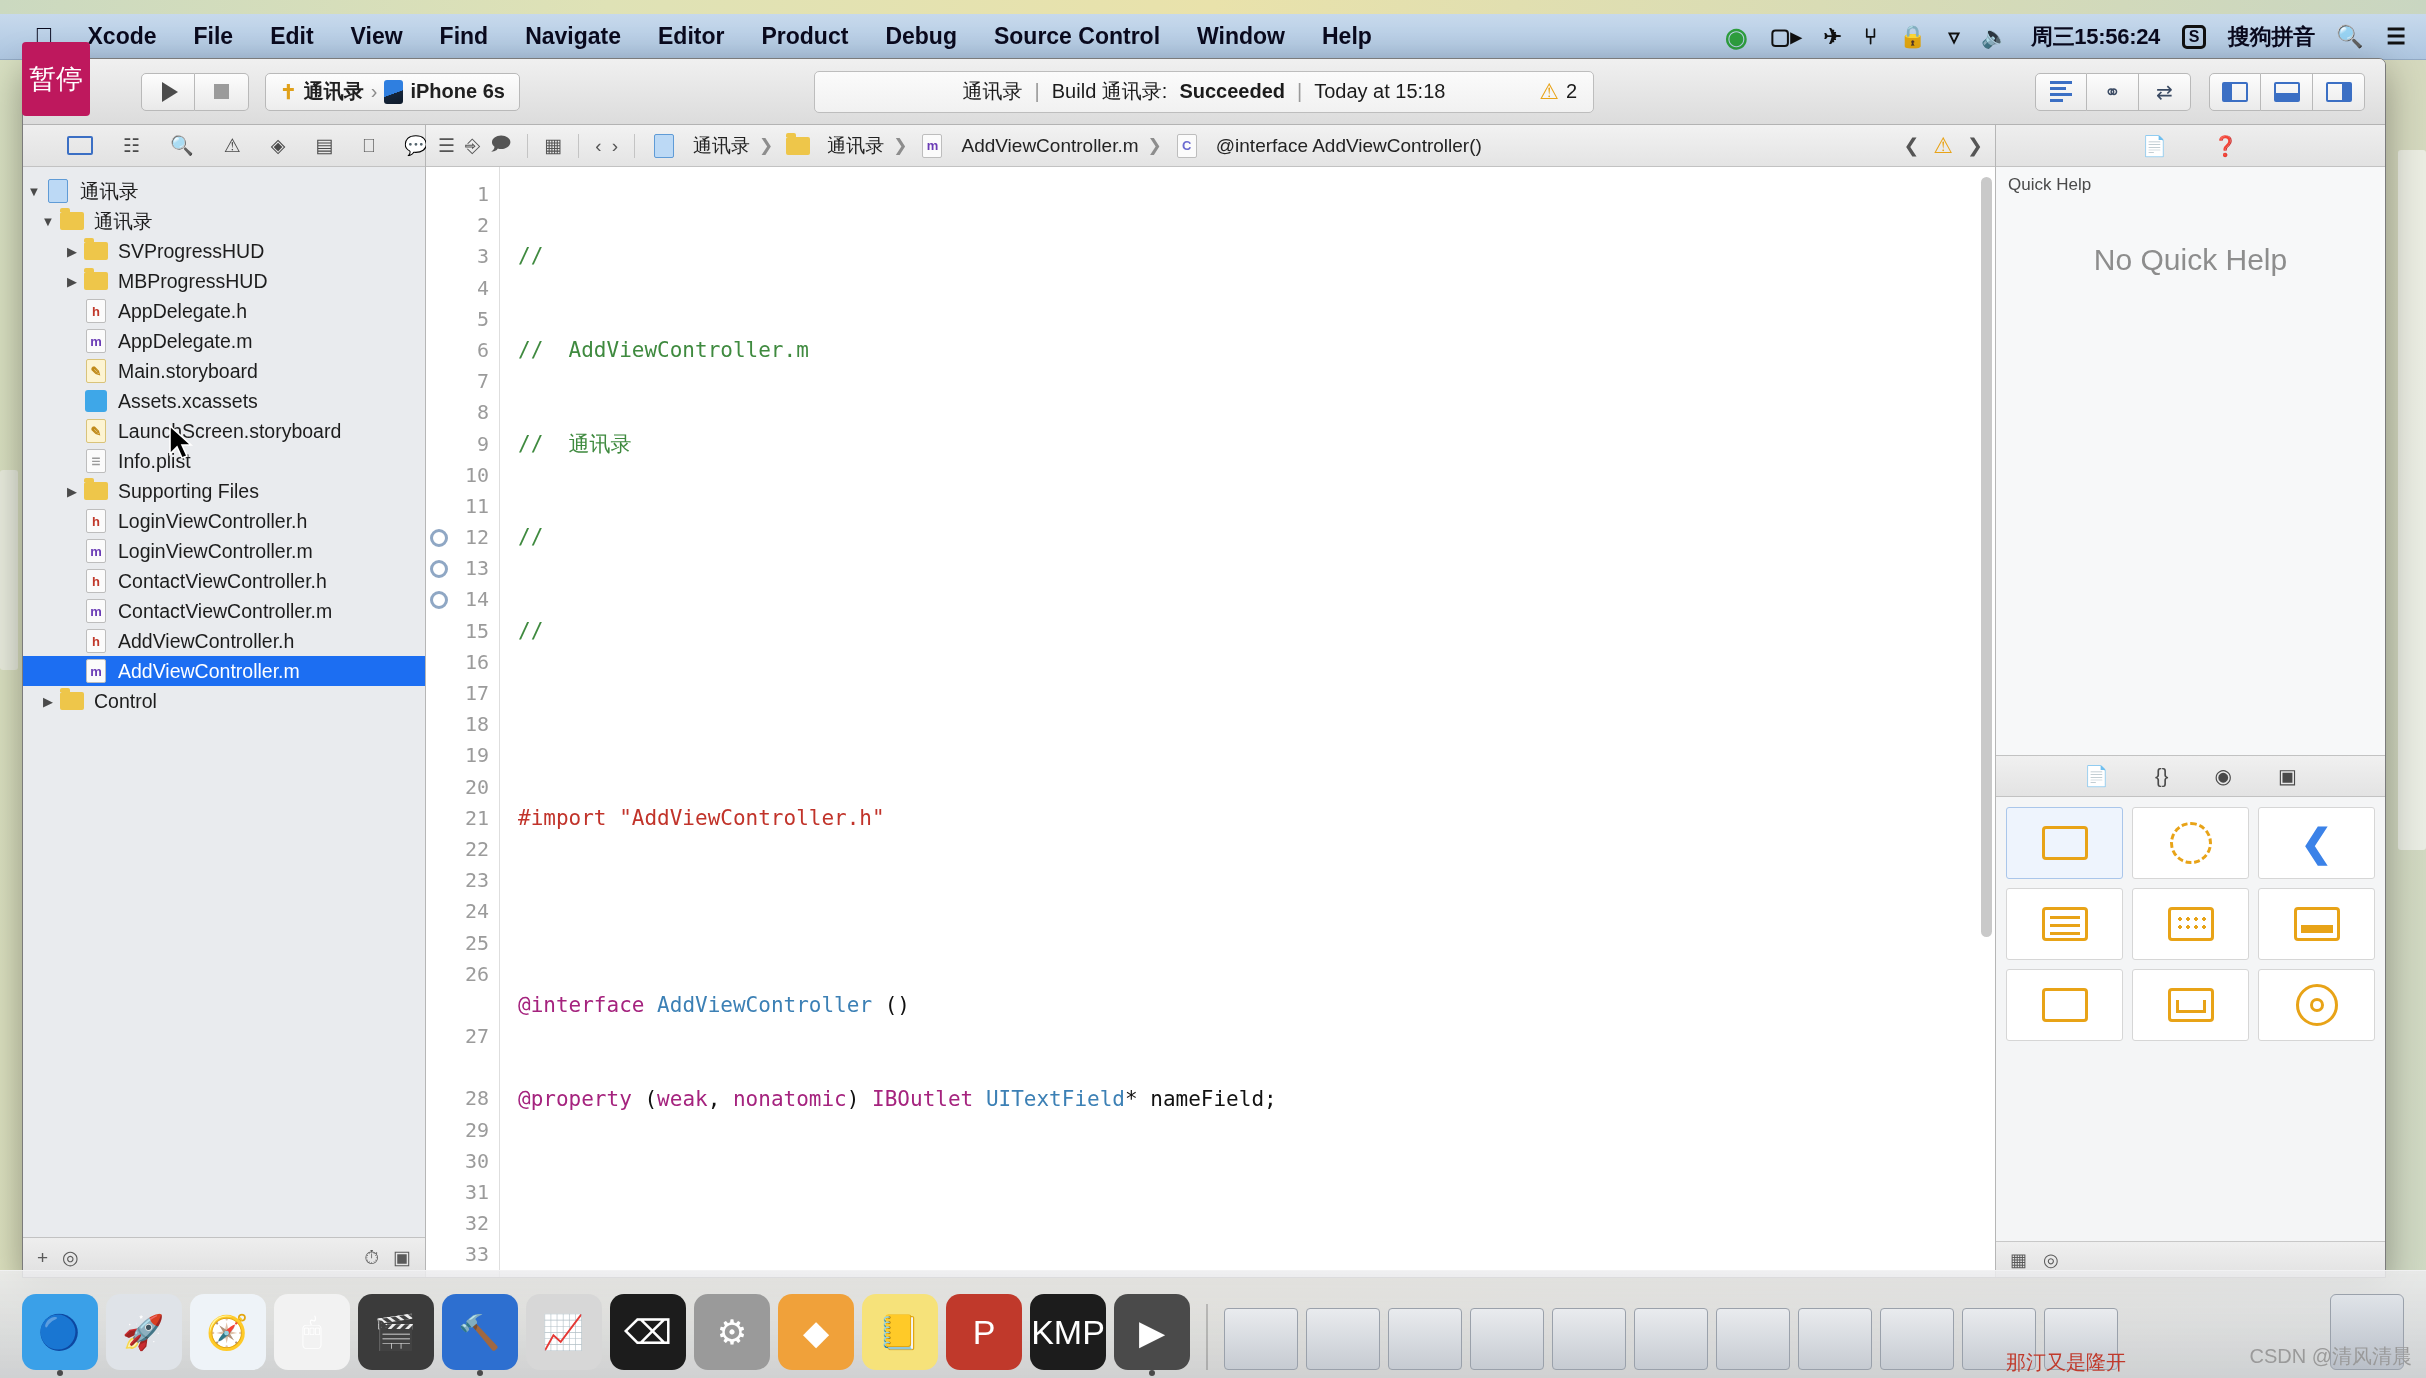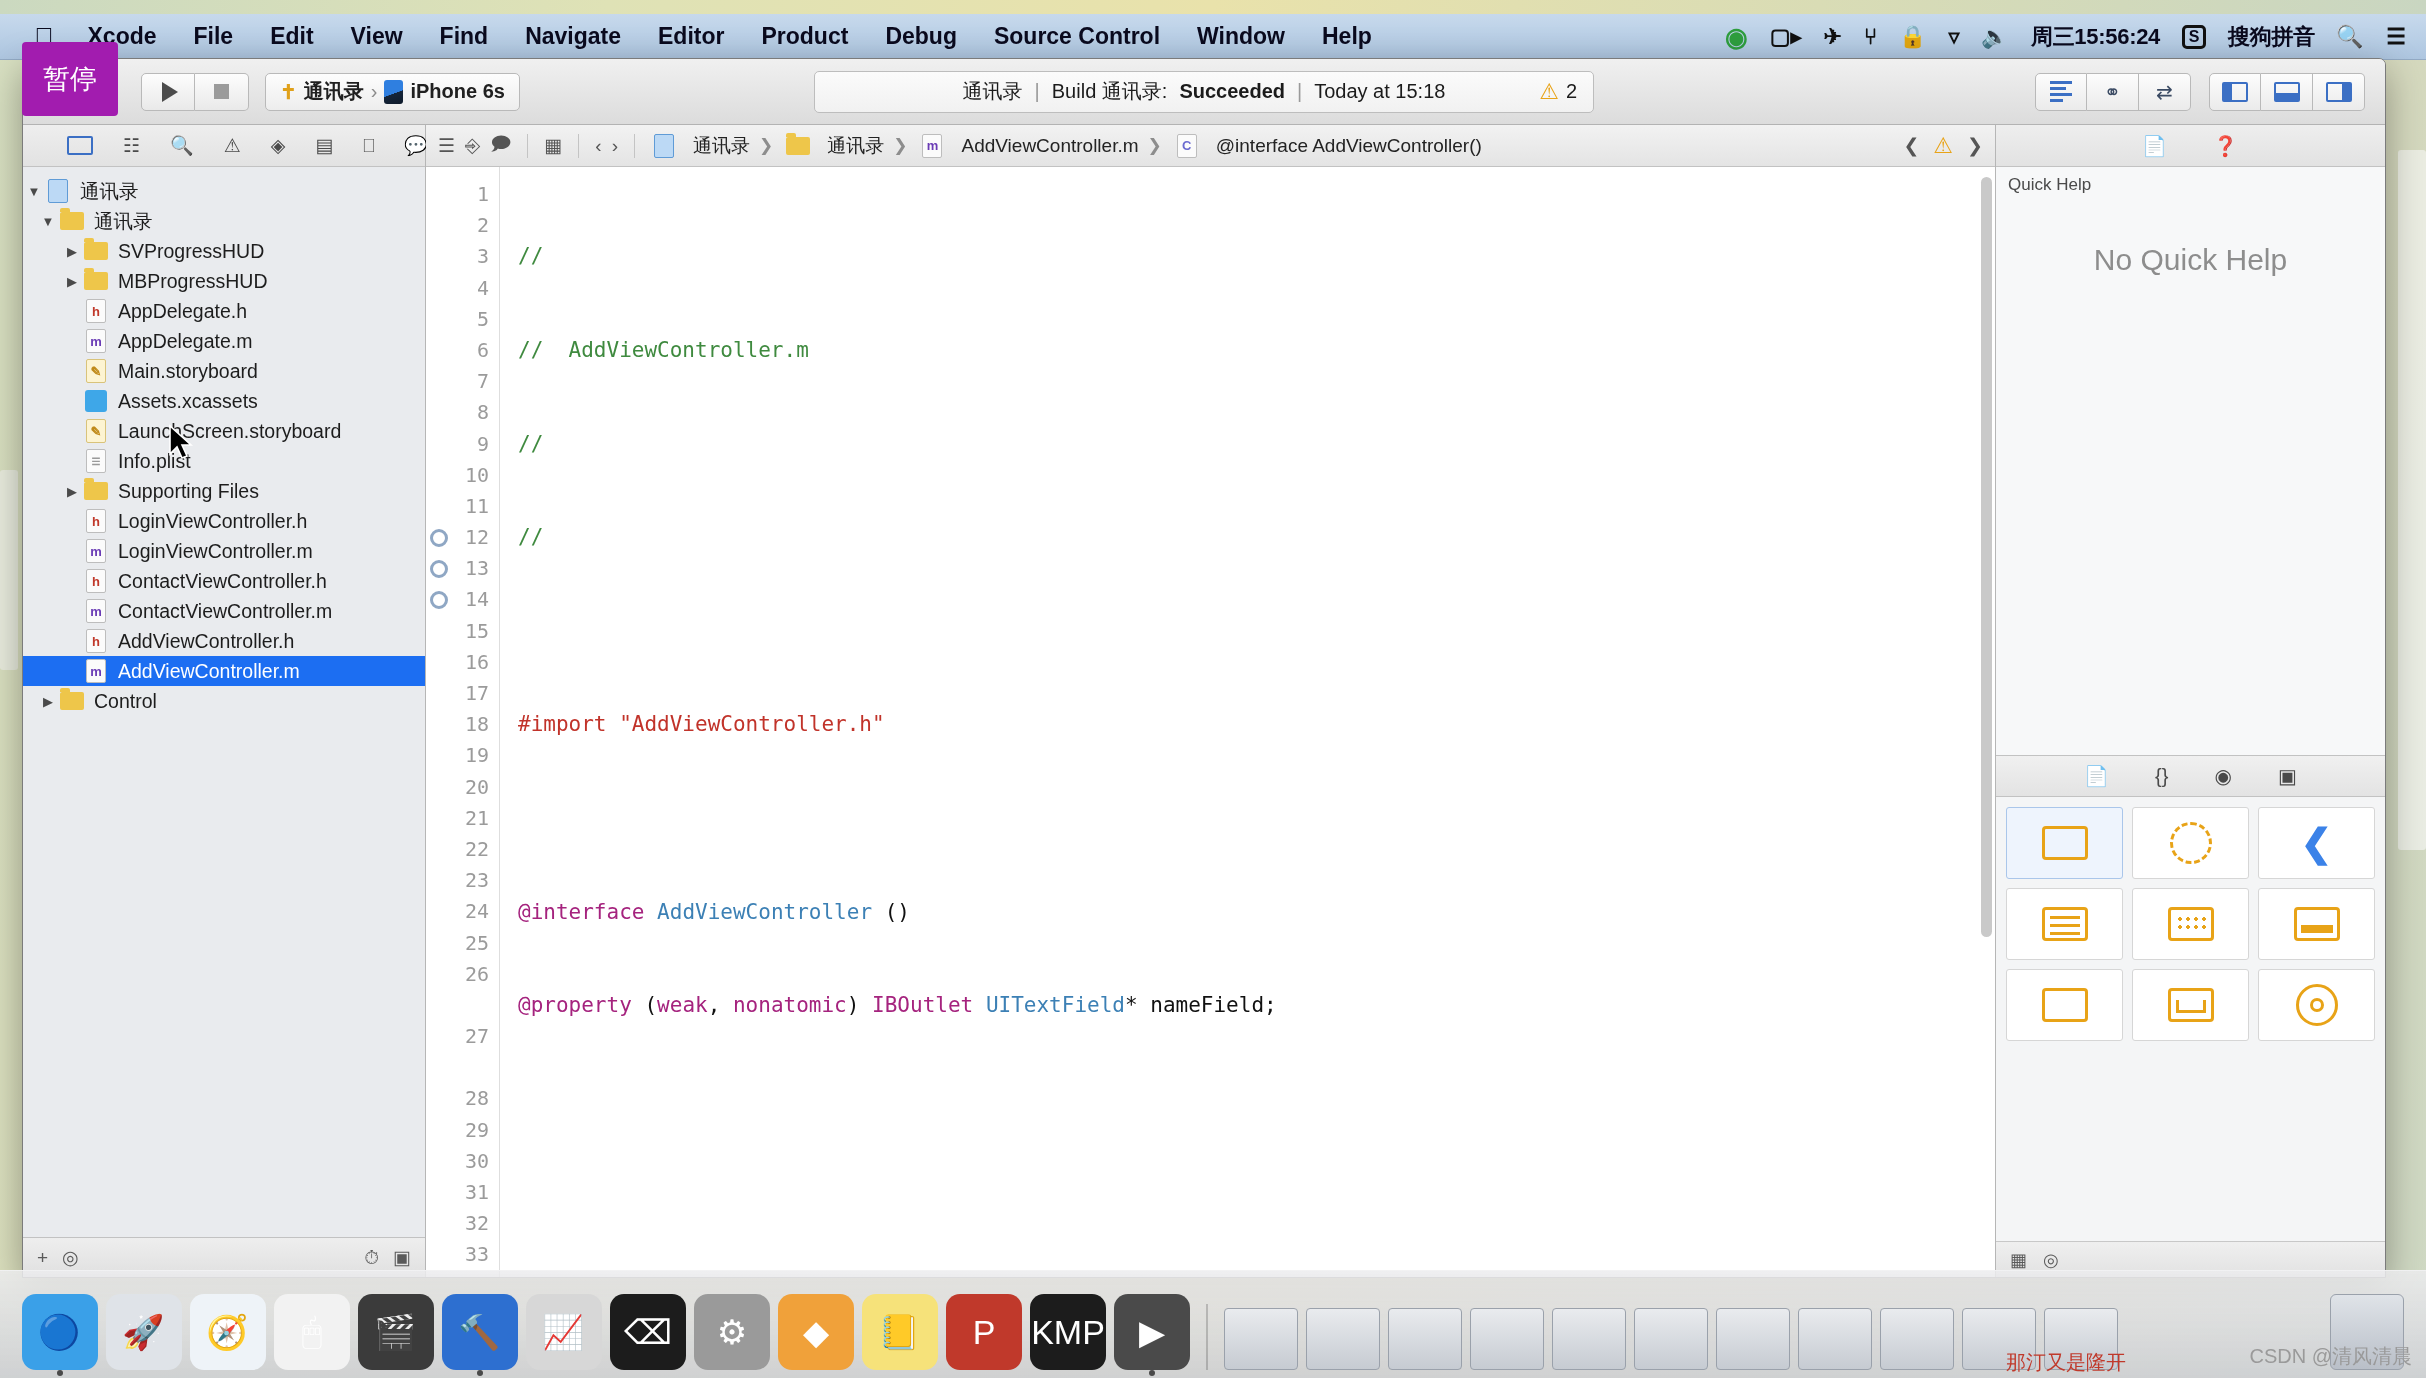--- a/index.html
+++ b/index.html
@@ -214,22 +214,22 @@
   .ob.dot{position:relative;border-radius:50%;width:42px;height:42px;}
   .ob.dot::before{content:"";position:absolute;inset:11px;border:3px solid #e8a317;border-radius:50%;}
   .ob.chev{width:42px;height:42px;border:none;display:flex;align-items:center;justify-content:center;color:#3b82e8;font-size:38px;font-weight:800;}
   .ob.half{position:relative;}
   .ob.half::before{content:"";position:absolute;left:5px;right:5px;bottom:6px;height:10px;border:3px solid #e8a317;border-top:none;}
   .lib-foot{height:36px;border-top:1px solid #c8c8c8;background:linear-gradient(180deg,#efefef,#e2e2e2);
             display:flex;align-items:center;gap:16px;padding-left:14px;color:#5a5a5a;font-size:18px;}
 
   
   .pause-tip{
-    position:absolute;left:22px;top:42px;width:96px;height:74px;
-    background:#a21caf;color:#fff;border-radius:4px;
+    position:absolute;left:22px;top:42px;width:68px;height:74px;
+    background:#be185d;color:#fff;border-radius:4px;
     display:flex;align-items:center;justify-content:center;
     font-size:27px;z-index:90;
   }
   
   .cursor{position:absolute;left:168px;top:424px;z-index:95;}
 
   
   .dock{
     position:absolute;left:0;right:0;bottom:0;height:108px;z-index:60;
     background:linear-gradient(180deg, rgba(236,236,238,.86), rgba(206,208,212,.92));
@@ -646,20 +646,21 @@
   <div class="gut-row " style="">
     32
   </div>
   <div class="gut-row " style="">
     33
   </div>
             </div>
           <div class="code" id="code">
   <div class="cline "><span class="cmt">//</span></div>
   <div class="cline "><span class="cmt">//  AddViewController.m</span></div>
+  <div class="cline "><span class="cmt">//  通讯录</span></div>
   <div class="cline "><span class="cmt">//</span></div>
   <div class="cline "><span class="cmt">//</span></div>
   <div class="cline ">&nbsp;</div>
   <div class="cline "><span class="str">#import "AddViewController.h"</span></div>
   <div class="cline ">&nbsp;</div>
   <div class="cline "><span class="kw">@interface</span> <span class="typ">AddViewController</span> ()</div>
   <div class="cline "><span class="kw">@property</span> (<span class="kw">weak</span>, <span class="kw">nonatomic</span>) <span class="kw">IBOutlet</span> <span class="typ">UITextField</span>* nameField;</div>
   
   
   

